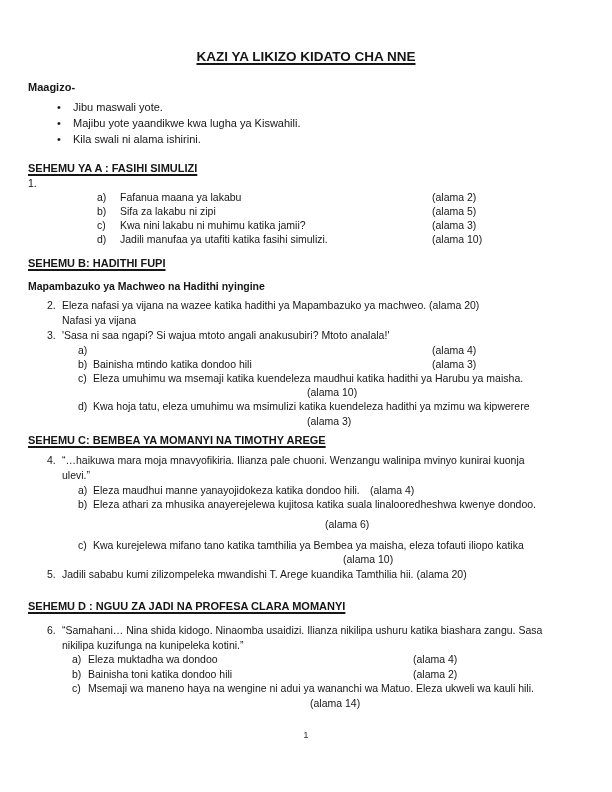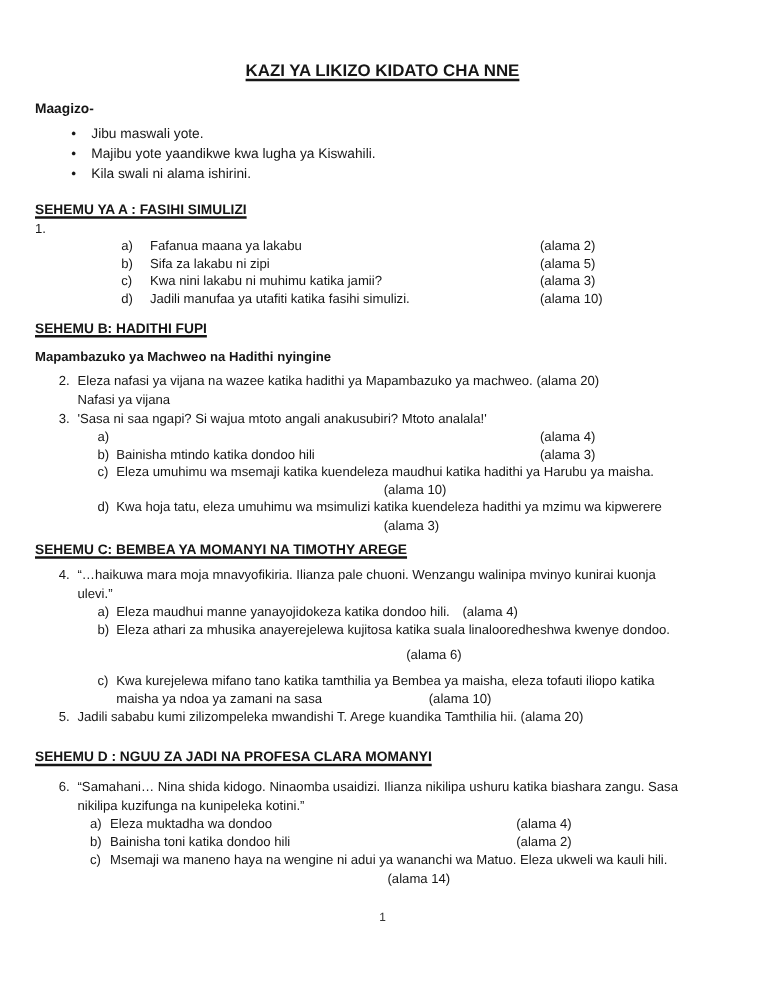--- a/index.html
+++ b/index.html
@@ -168,21 +168,20 @@
     <span style="left:65px">Eleza athari za mhusika anayerejelewa kujitosa katika suala linalooredheshwa kwenye dondoo.</span>
   </div>
   <div class="ln" style="top:517px">
     <span style="left:297px">(alama 6)</span>
   </div>
   <div class="ln" style="top:538px">
     <span style="left:50px">c)</span>
     <span style="left:65px">Kwa kurejelewa mifano tano katika tamthilia ya Bembea ya maisha, eleza tofauti iliopo katika</span>
   </div>
   <div class="ln" style="top:552px">
-    <span style="left:65px">maisha ya ndoa ya zamani na sasa</span>
     <span style="left:315px">(alama 10)</span>
   </div>
   <div class="ln" style="top:567px">
     <span style="left:19px">5.</span>
     <span style="left:34px">Jadili sababu kumi zilizompeleka mwandishi T. Arege kuandika Tamthilia hii. (alama 20)</span>
   </div>
 
   <div class="ln heading" style="top:599px">
     <span class="u" style="left:0">SEHEMU D : NGUU ZA JADI NA PROFESA CLARA MOMANYI</span>
   </div>

